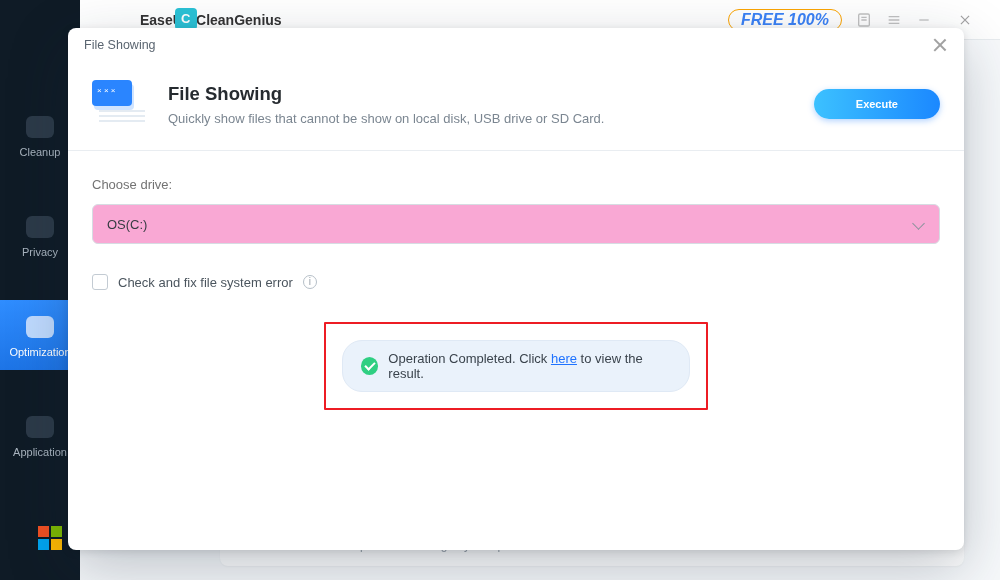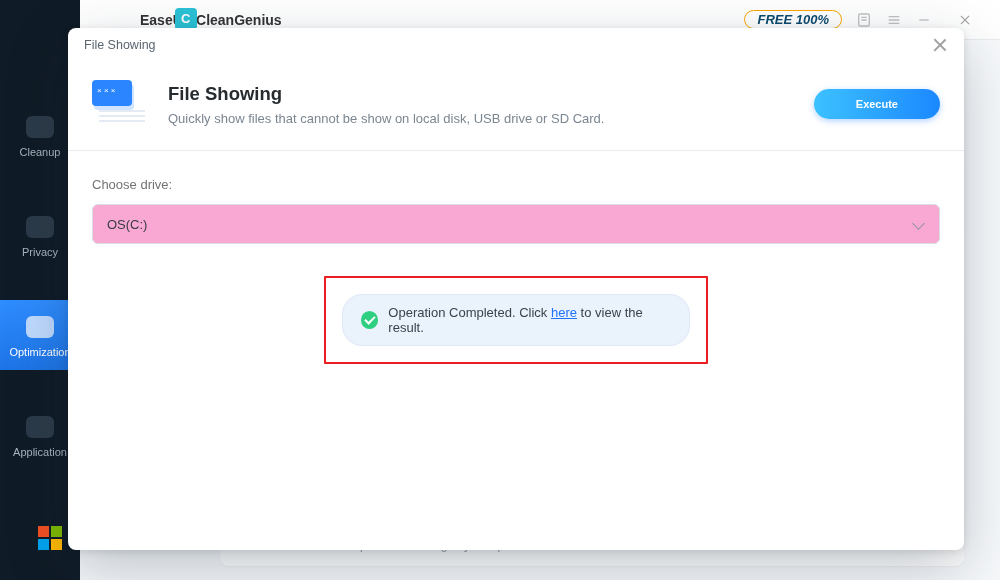--- a/index.html
+++ b/index.html
@@ -14,21 +14,21 @@
   .bg-sidebar-item.active .bg-sidebar-blob { background:#cfe3ff; opacity:.9;}
   .bg-ms { position:absolute; left:38px; bottom:30px; width:24px; height:24px; }
   .ms-q{position:absolute;width:11px;height:11px;}
   .ms-r{background:#f25022;left:0;top:0;} .ms-g{background:#7fba00;left:13px;top:0;}
   .ms-b{background:#00a4ef;left:0;top:13px;} .ms-y{background:#ffb900;left:13px;top:13px;}
 
   .bg-titlebar { position:absolute; left:80px; right:0; top:0; height:40px; background:#fff; display:flex; align-items:center; padding:0 16px 0 60px; border-bottom:1px solid #e8ecef; gap:14px;}
   .bg-logo { position:absolute; left:95px; top:8px; width:22px; height:22px; border-radius:4px; background:#2bc2d6;}
   .bg-logo:before{content:"C"; color:#fff; font-weight:600; font-size:13px; position:absolute; left:6px; top:3px;}
   .bg-appname{font-size:14px; font-weight:700; color:#333;}
-  .bg-free{border:1.5px solid #fca502; color:#0c4a6e; font-style:italic; font-weight:700; padding:1px 12px; border-radius:14px; font-size:13px;}
+  .bg-free{border:1.5px solid #fca502; color:#3b82f6; font-style:italic; font-weight:700; padding:1px 12px; border-radius:14px; font-size:16px;}
   .bg-ticon{width:16px;height:16px;opacity:.45;}
   .bg-xicon{width:38px;height:40px;display:flex;align-items:center;justify-content:center;opacity:.55;}
   .bg-flex-spacer{flex:1;}
 
   .bg-main { position:absolute; left:80px; right:0; top:40px; bottom:0; background:#f7f9fb; filter:blur(0);} 
   
   .bg-card { position:absolute; left:140px; right:36px; height:70px; background:#fff; border-radius:8px; box-shadow:0 1px 2px rgba(0,0,0,.04);}
   .bg-arrow { position:absolute; right:40px; width:14px; height:14px; border-top:3px solid #1579ff; border-right:3px solid #1579ff; transform:rotate(45deg);}
   .bg-desc-txt{position:absolute; left:200px; bottom:28px; font-size:12px; color:#9aa3ab;}
 
@@ -153,20 +153,25 @@
   <div class="dlg-divider"></div>
 
   <div class="dlg-body">
 
     <div class="lbl">Choose drive:</div>
     <div class="select">
       <span>OS(C:)</span>
       <div class="select-chevron"></div>
     </div>
 
+    <div class="chk-row">
+      <div class="chk"></div>
+      <span>Check and fix file system error</span>
+      <div class="info-icon">i</div>
+    </div>
 
     <div class="status-wrap">
       <div class="status-redbox">
         <div class="status-pill">
           <div class="status-check"></div>
           <span>
             <span>Operation Completed. Click </span><a class="status-link">here</a><span> to view the result.</span>
           </span>
         </div>
       </div>

